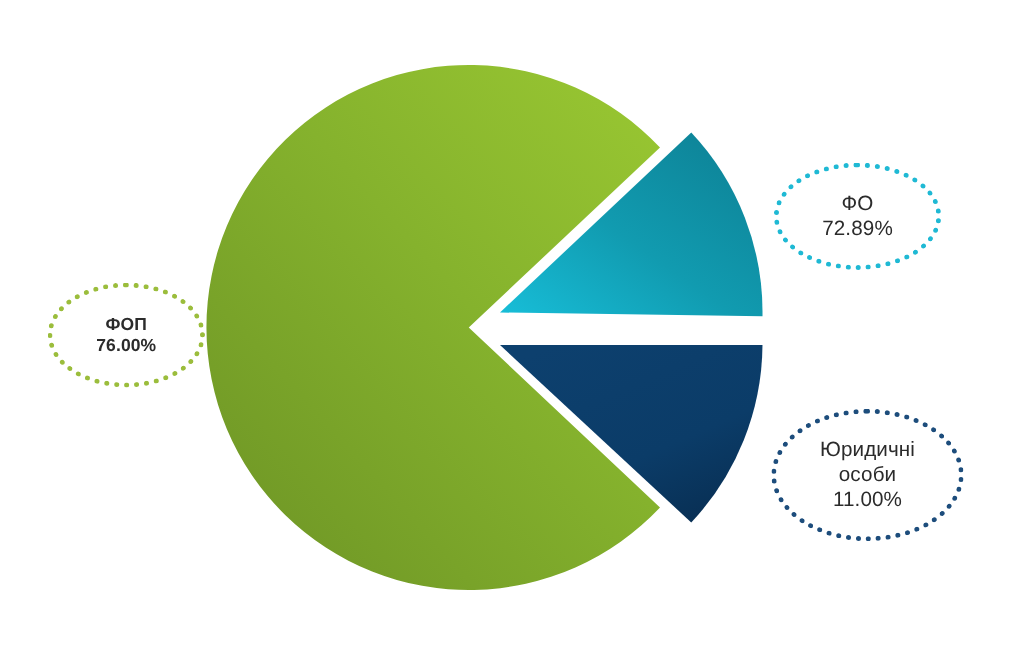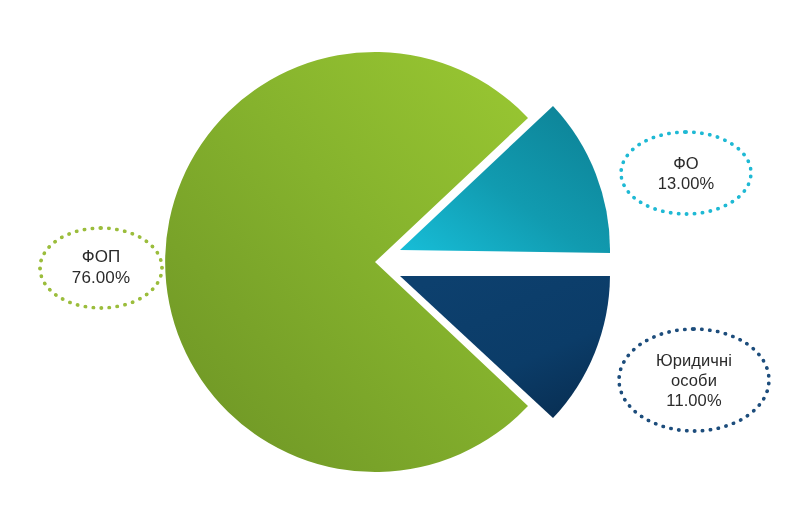--- a/index.html
+++ b/index.html
@@ -48,21 +48,21 @@
     font-weight: 400;
   }
   #callout-fop {
     left: 38px;
     top: 226px;
     width: 126px;
     height: 84px;
     border-width: 4px;
     border-color: #9bbd3c;
   }
-  #callout-fop .callout-text { font-size: 17px; }
+  #callout-fop .callout-text { font-size: 14px; font-weight: bold; }
   #callout-fo {
     left: 619px;
     top: 130px;
     width: 134px;
     height: 86px;
     border-width: 4px;
     border-color: #1fb9d4;
   }
   #callout-fo .callout-text { font-size: 16.5px; }
   #callout-legal {
@@ -113,21 +113,21 @@
     </g>
   </svg>
 
   <div class="callout" id="callout-fop" style="border-color: rgb(155, 189, 60);">
     <span class="callout-text">ФОП
 76.00%</span>
   </div>
 
   <div class="callout" id="callout-fo" style="border-color: rgb(31, 185, 212);">
     <span class="callout-text">ФО
-13.00%</span>
+72.89%</span>
   </div>
 
   <div class="callout" id="callout-legal" style="border-color: rgb(29, 77, 124);">
     <span class="callout-text">Юридичні
 особи
 11.00%</span>
   </div>
 
 </div>
 

